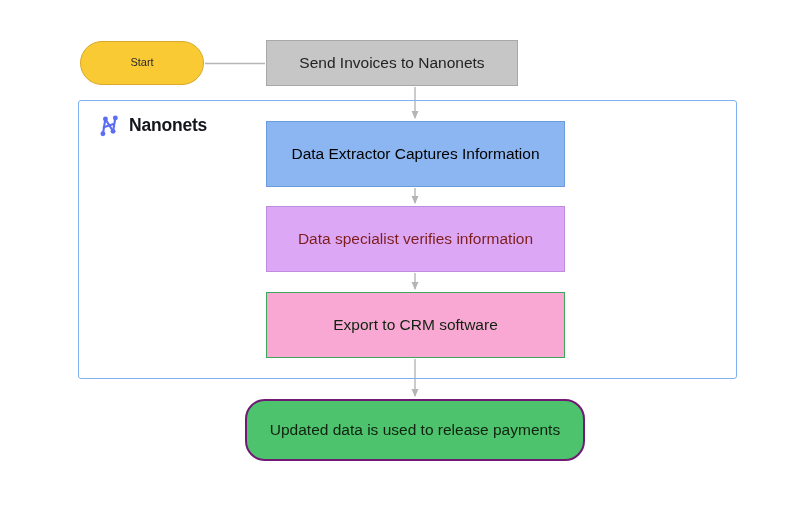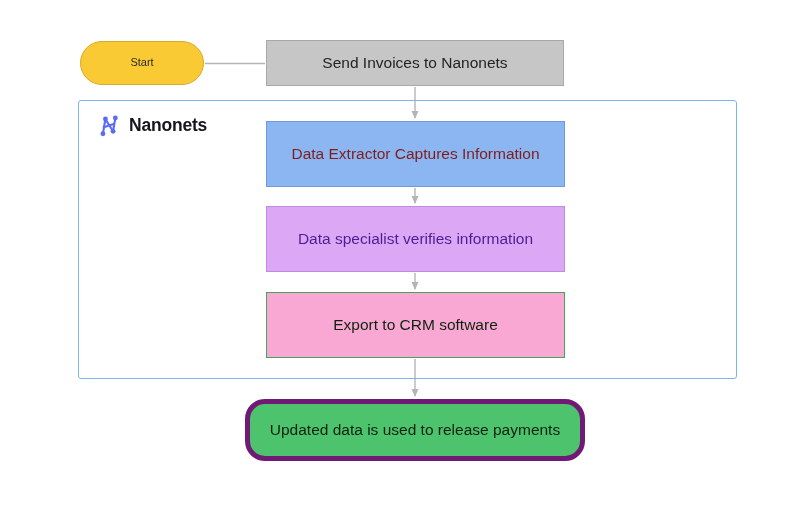--- a/index.html
+++ b/index.html
@@ -92,68 +92,68 @@
     background: #f9ca33;
     border: 1px solid #d8a92a;
     border-radius: 22px;
     font-size: 11px;
     color: #2a2a2a;
   }
 
   .node-send {
     left: 266px;
     top: 40px;
-    width: 298px;
+    width: 252px;
     height: 46px;
     background: #c6c6c6;
     border: 1px solid #a8a8a8;
     font-size: 15.5px;
     color: #232323;
   }
 
   .node-extract {
     left: 266px;
     top: 121px;
     width: 299px;
     height: 66px;
     background: #8cb6f2;
     border: 1px solid #6c9be0;
     font-size: 15.5px;
-    color: #7f1d1d;
+    color: #000000;
   }
 
   .node-verify {
     left: 266px;
     top: 206px;
     width: 299px;
     height: 66px;
     background: #dca8f5;
     border: 1px solid #bf8de0;
     font-size: 15.5px;
-    color: #4c1d95;
+    color: #7f1d1d;
   }
 
   .node-export {
     left: 266px;
     top: 292px;
     width: 299px;
     height: 66px;
     background: #f9a8d4;
     border: 1px solid #3da85a;
     font-size: 15.5px;
     color: #10220f;
   }
 
   .node-final {
     left: 245px;
     top: 399px;
     width: 340px;
     height: 62px;
     background: #4cc36c;
-    border: 5px solid #701a75;
+    border: 2px solid #701a75;
     border-radius: 20px;
     font-size: 15.5px;
     color: #10220f;
   }
 </style>
 </head>
 <body>
 
 <div id="canvas">
 

